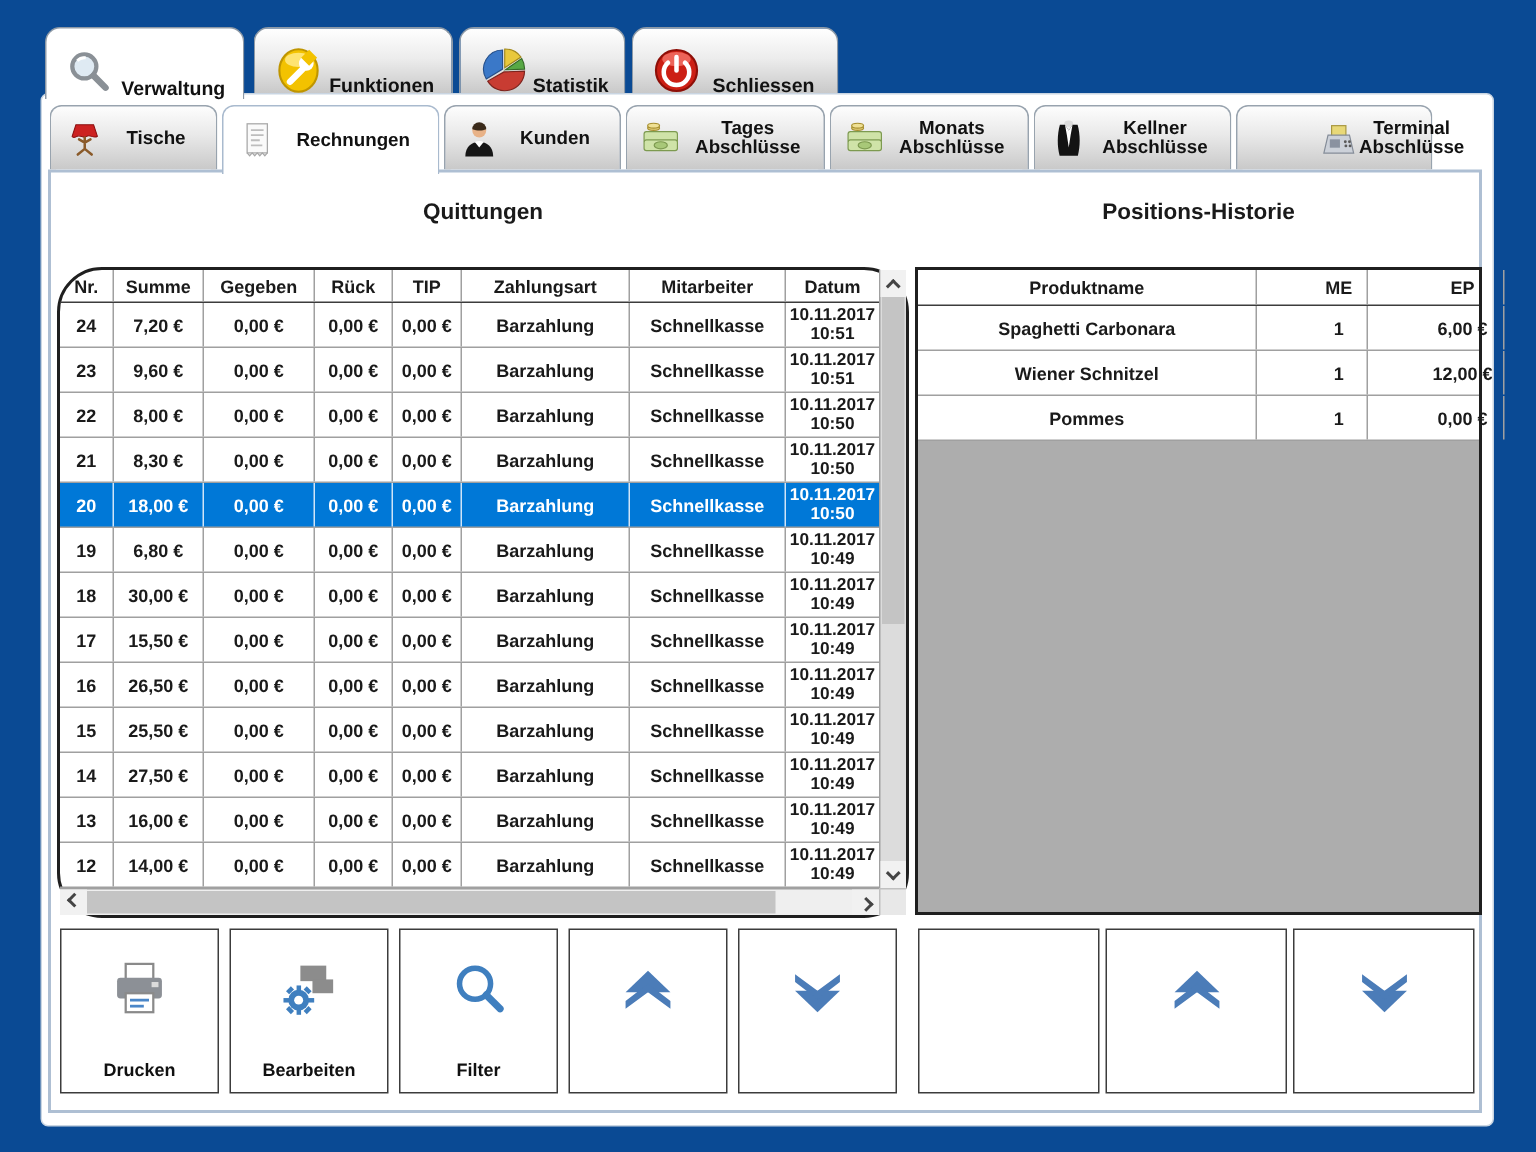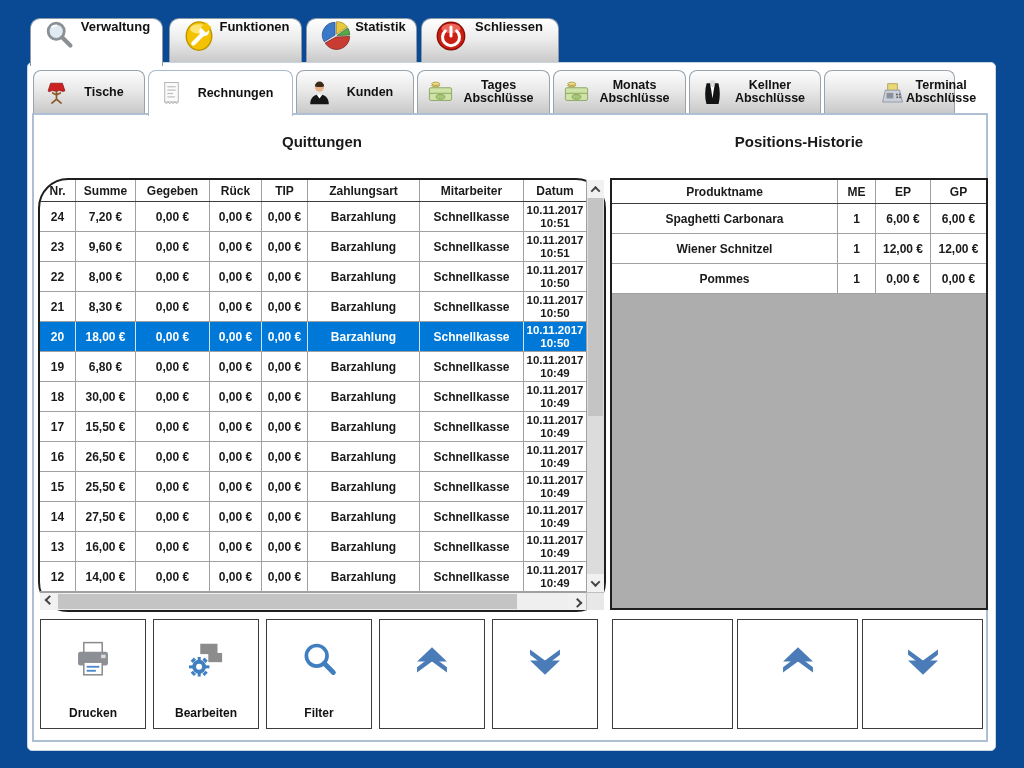--- a/index.html
+++ b/index.html
@@ -8,21 +8,21 @@
     background:#0a4a94;
     font-family:"Liberation Sans",sans-serif;
     -webkit-font-smoothing:antialiased;
   }
   
   .mtab{
     position:absolute;top:18px;height:46px;z-index:1;
     background:linear-gradient(180deg,#ffffff 0%,#ececec 45%,#c6c6c6 100%);
     border:1px solid #8d99a6;border-bottom:none;
     border-radius:10px 10px 0 0;
-    display:flex;align-items:flex-start;box-sizing:border-box;cursor:pointer;
+    display:flex;align-items:flex-end;box-sizing:border-box;cursor:pointer;
   }
   .mtab.active{background:#ffffff;height:48px;z-index:3;}
   .mtab .micon{width:34px;height:34px;margin-left:12px;flex:0 0 auto;}
   .mtab .mlabel{flex:1;text-align:center;font-size:13px;font-weight:700;color:#111;padding-right:8px;}
   
   .panel{
     position:absolute;left:27px;top:62px;width:969px;height:689px;
     background:#ffffff;border:1px solid #c9d5e2;border-radius:5px;
     box-sizing:border-box;z-index:2;
   }
@@ -52,21 +52,21 @@
   
   .twidget{
     position:absolute;z-index:5;background:#fff;
     border:2px solid #1f1f1f;box-sizing:border-box;
   }
   #receipts-table{left:38px;top:178px;width:568px;height:434px;
     display:grid;grid-template-columns:546px 18px;grid-template-rows:412px 18px;border-radius:30px;}
   #positions-table{left:610px;top:178px;width:378px;height:432px;display:flex;flex-direction:column;}
   .trow{display:grid;box-sizing:border-box;border-bottom:1px solid #a0a0a0;}
   .ltable .trow{grid-template-columns:36px 60px 74px 52px 46px 112px 104px 62px;}
-  .rtable .trow{grid-template-columns:226px 38px 55px 55px;}
+  .rtable .trow{grid-template-columns:226px 38px 55px 55px;gap:36px;}
   .thead .trow,.trow.head{border-bottom:1px solid #3c3c3c;}
   .tcell{
     display:flex;align-items:center;justify-content:center;
     font-size:12px;font-weight:700;color:#1a1a1a;
     border-right:1px solid #a0a0a0;box-sizing:border-box;
     overflow:hidden;white-space:pre-line;text-align:center;
   }
   .tcell:last-child{border-right:none;}
   .ltable .tbody .trow{height:30px;}
   .ltable .trow.head{height:22px;}

